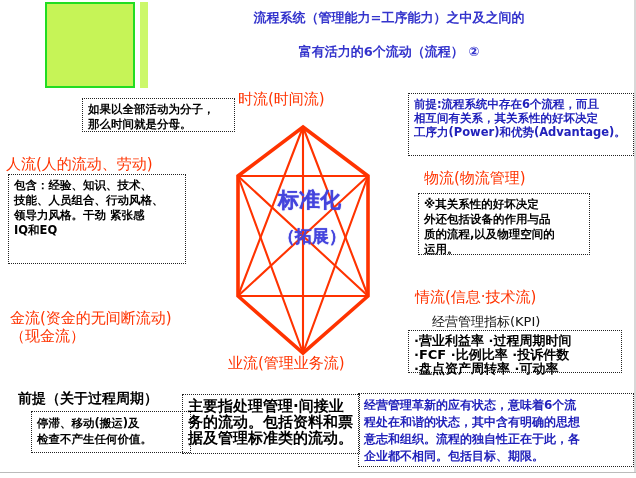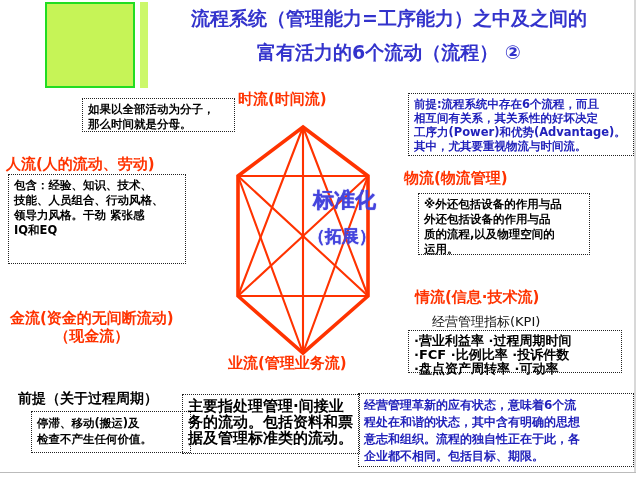--- a/index.html
+++ b/index.html
@@ -17,45 +17,46 @@
   }
   .green-strip{
     position:absolute;left:140px;top:2px;width:8px;height:86px;
     background:#ccf86a;
   }
 
   
   .title{
     position:absolute;left:148px;top:4px;width:482px;
     text-align:center;color:#3333cc;font-weight:bold;
-    font-size:19px;line-height:28px;letter-spacing:0px;
+    font-size:13px;line-height:28px;letter-spacing:0px;
   }
   .title .l2{display:block;margin-top:6px;}
 
   
   .hexwrap{position:absolute;left:180px;top:118px;width:250px;height:245px;}
 
   
   .node-label{
-    position:absolute;color:#ff3300;font-weight:bold;
+    position:absolute;color:#ff3300;font-weight:normal;
     font-size:15px;line-height:17px;white-space:nowrap;
   }
   #lbl-time{left:238px;top:91px;}
   #lbl-people{left:6px;top:156px;}
-  #lbl-goods{left:404px;top:170px;}
+  #lbl-goods{left:424px;top:170px;}
   #lbl-info{left:415px;top:289px;}
   #lbl-money{left:10px;top:310px;}
-  #lbl-money .l2{display:block;text-align:center;margin-top:1px;}
+  #lbl-money .l2{display:block;text-align:left;margin-top:1px;}
   #lbl-biz{left:228px;top:355px;}
 
   
   .center-text{
-    position:absolute;left:236px;top:188px;width:140px;text-align:right;
+    position:absolute;left:236px;top:188px;width:140px;text-align:left;
     color:#4444dd;font-weight:bold;font-size:21px;line-height:24px;
     text-shadow:0 0 1px #4444dd;
+    padding-left:42px;
   }
   .center-text .sub{display:block;margin-top:12px;font-size:17px;}
 
   
   .note{
     position:absolute;border:1px dotted #222;background:transparent;
     color:#2222bb;font-weight:bold;box-sizing:border-box;
     padding:3px 4px 3px 5px;
   }
   .note div{white-space:nowrap;}
@@ -129,32 +130,31 @@
 
   <div class="note" id="note-time">
     <div>如果以全部活动为分子，</div>
     <div>那么时间就是分母。</div>
   </div>
 
   <div class="note" id="note-premise">
     <div>前提:流程系统中存在6个流程，而且</div>
     <div>相互间有关系，其关系性的好坏决定</div>
     <div>工序力(Power)和优势(Advantage)。</div>
-    <div>其中，尤其要重视物流与时间流。</div>
   </div>
 
   <div class="note" id="note-people">
     <div>包含：经验、知识、技术、</div>
     <div>技能、人员组合、行动风格、</div>
     <div>领导力风格。干劲 紧张感</div>
     <div>IQ和EQ</div>
   </div>
 
   <div class="note" id="note-goods">
-    <div>※外还包括设备的作用与品</div>
+    <div>※其关系性的好坏决定</div>
     <div>外还包括设备的作用与品</div>
     <div>质的流程,以及物理空间的</div>
     <div>运用。</div>
   </div>
 
   <div class="caption" id="cap-kpi">经营管理指标(KPI)</div>
   <div class="note" id="note-kpi">
     <div>·营业利益率  ·过程周期时间</div>
     <div>·FCF ·比例比率 ·投诉件数</div>
     <div>·盘点资产周转率 ·可动率</div>

